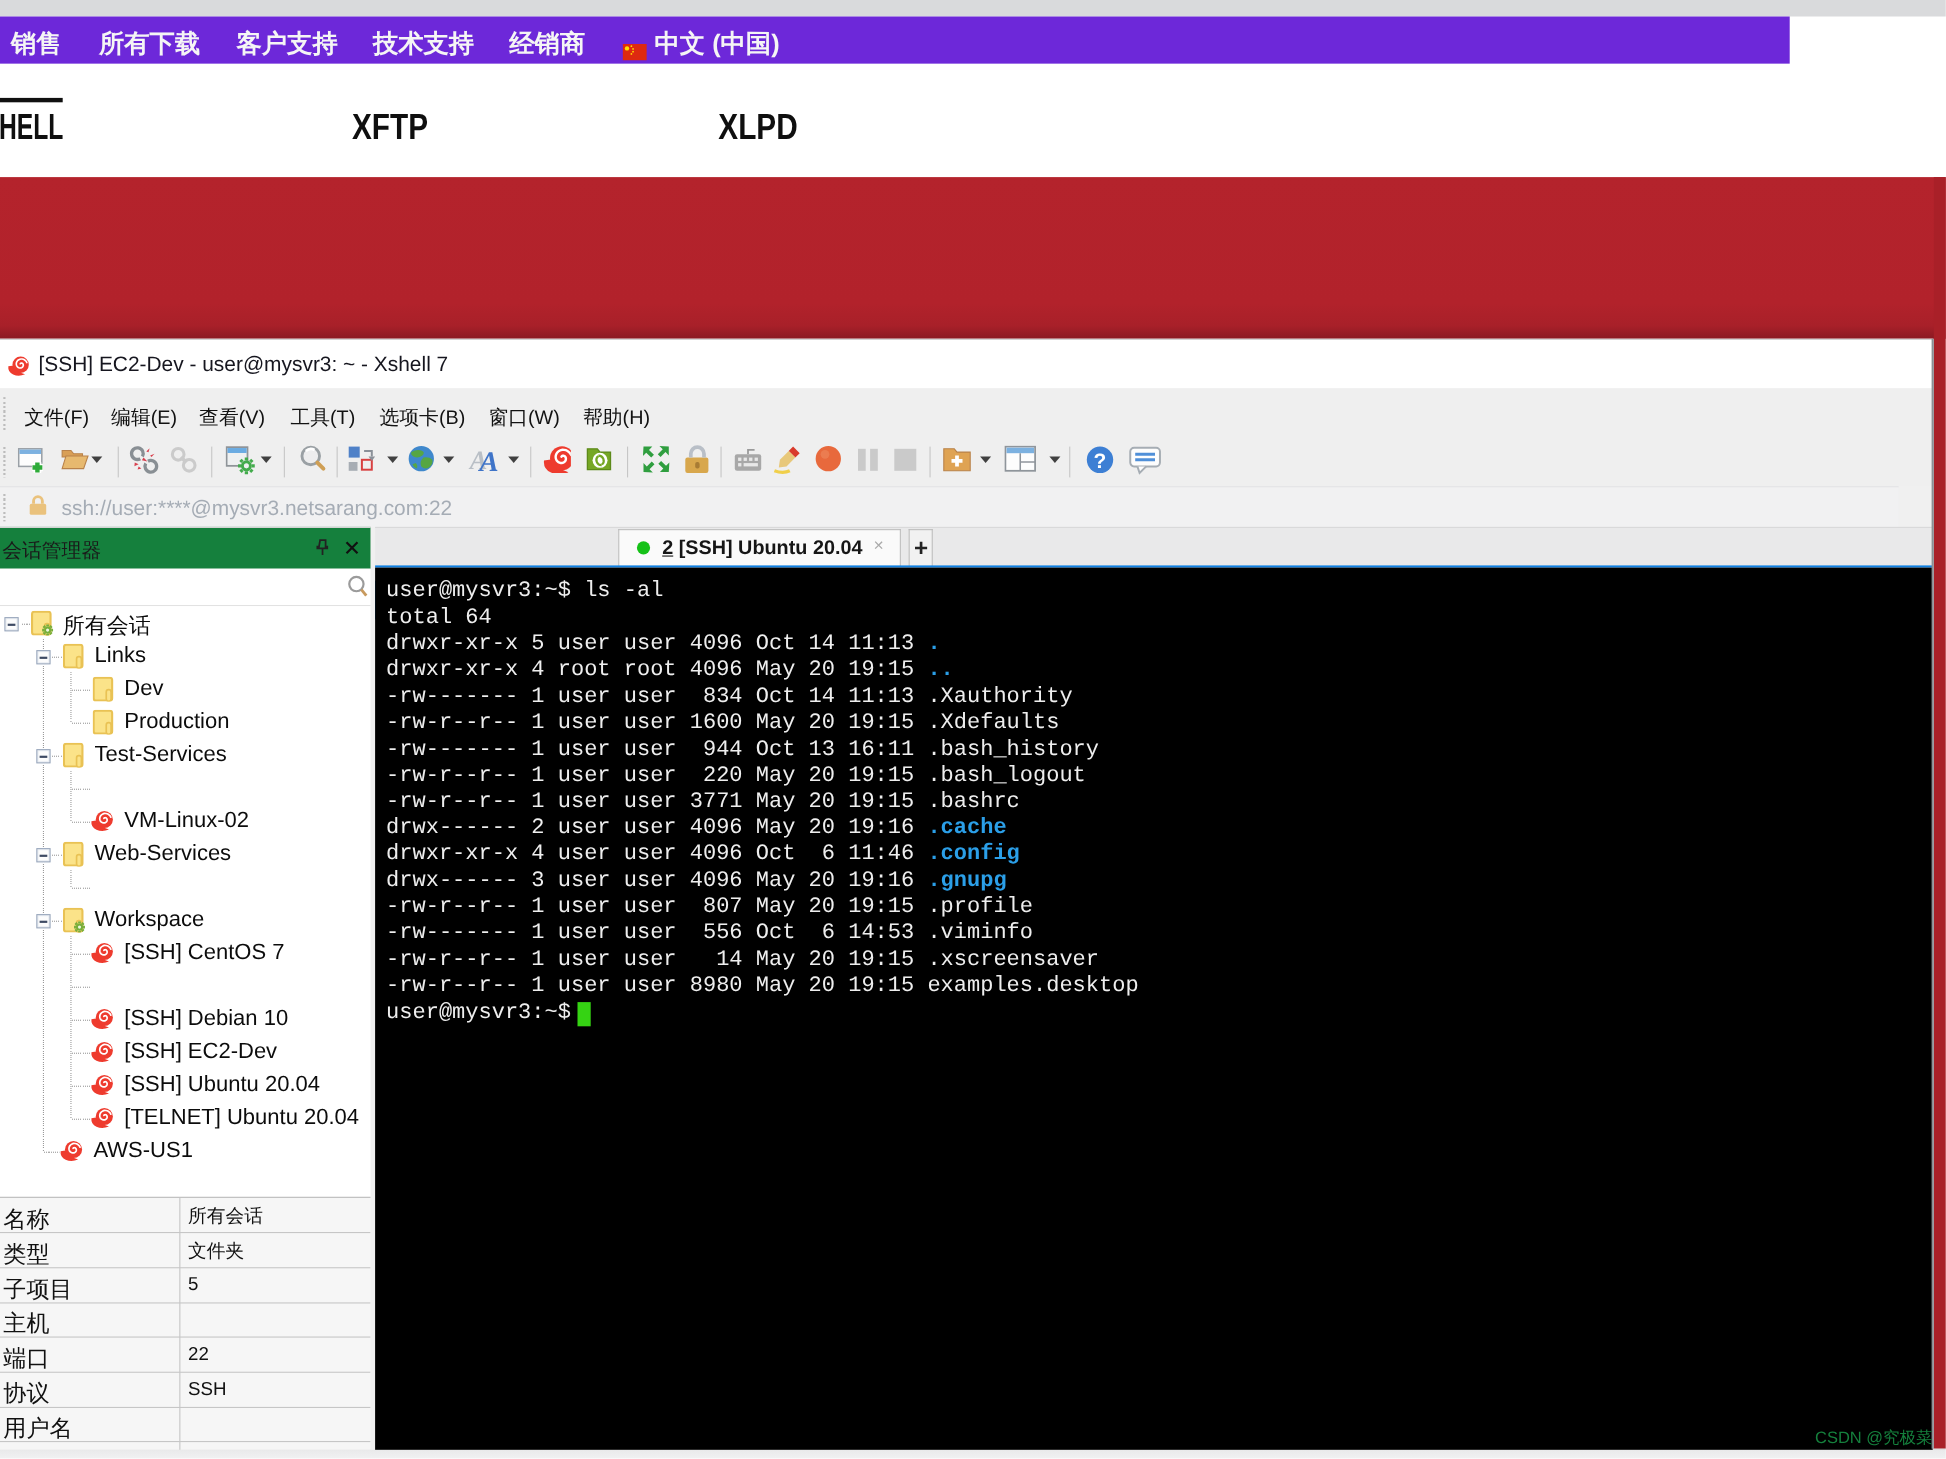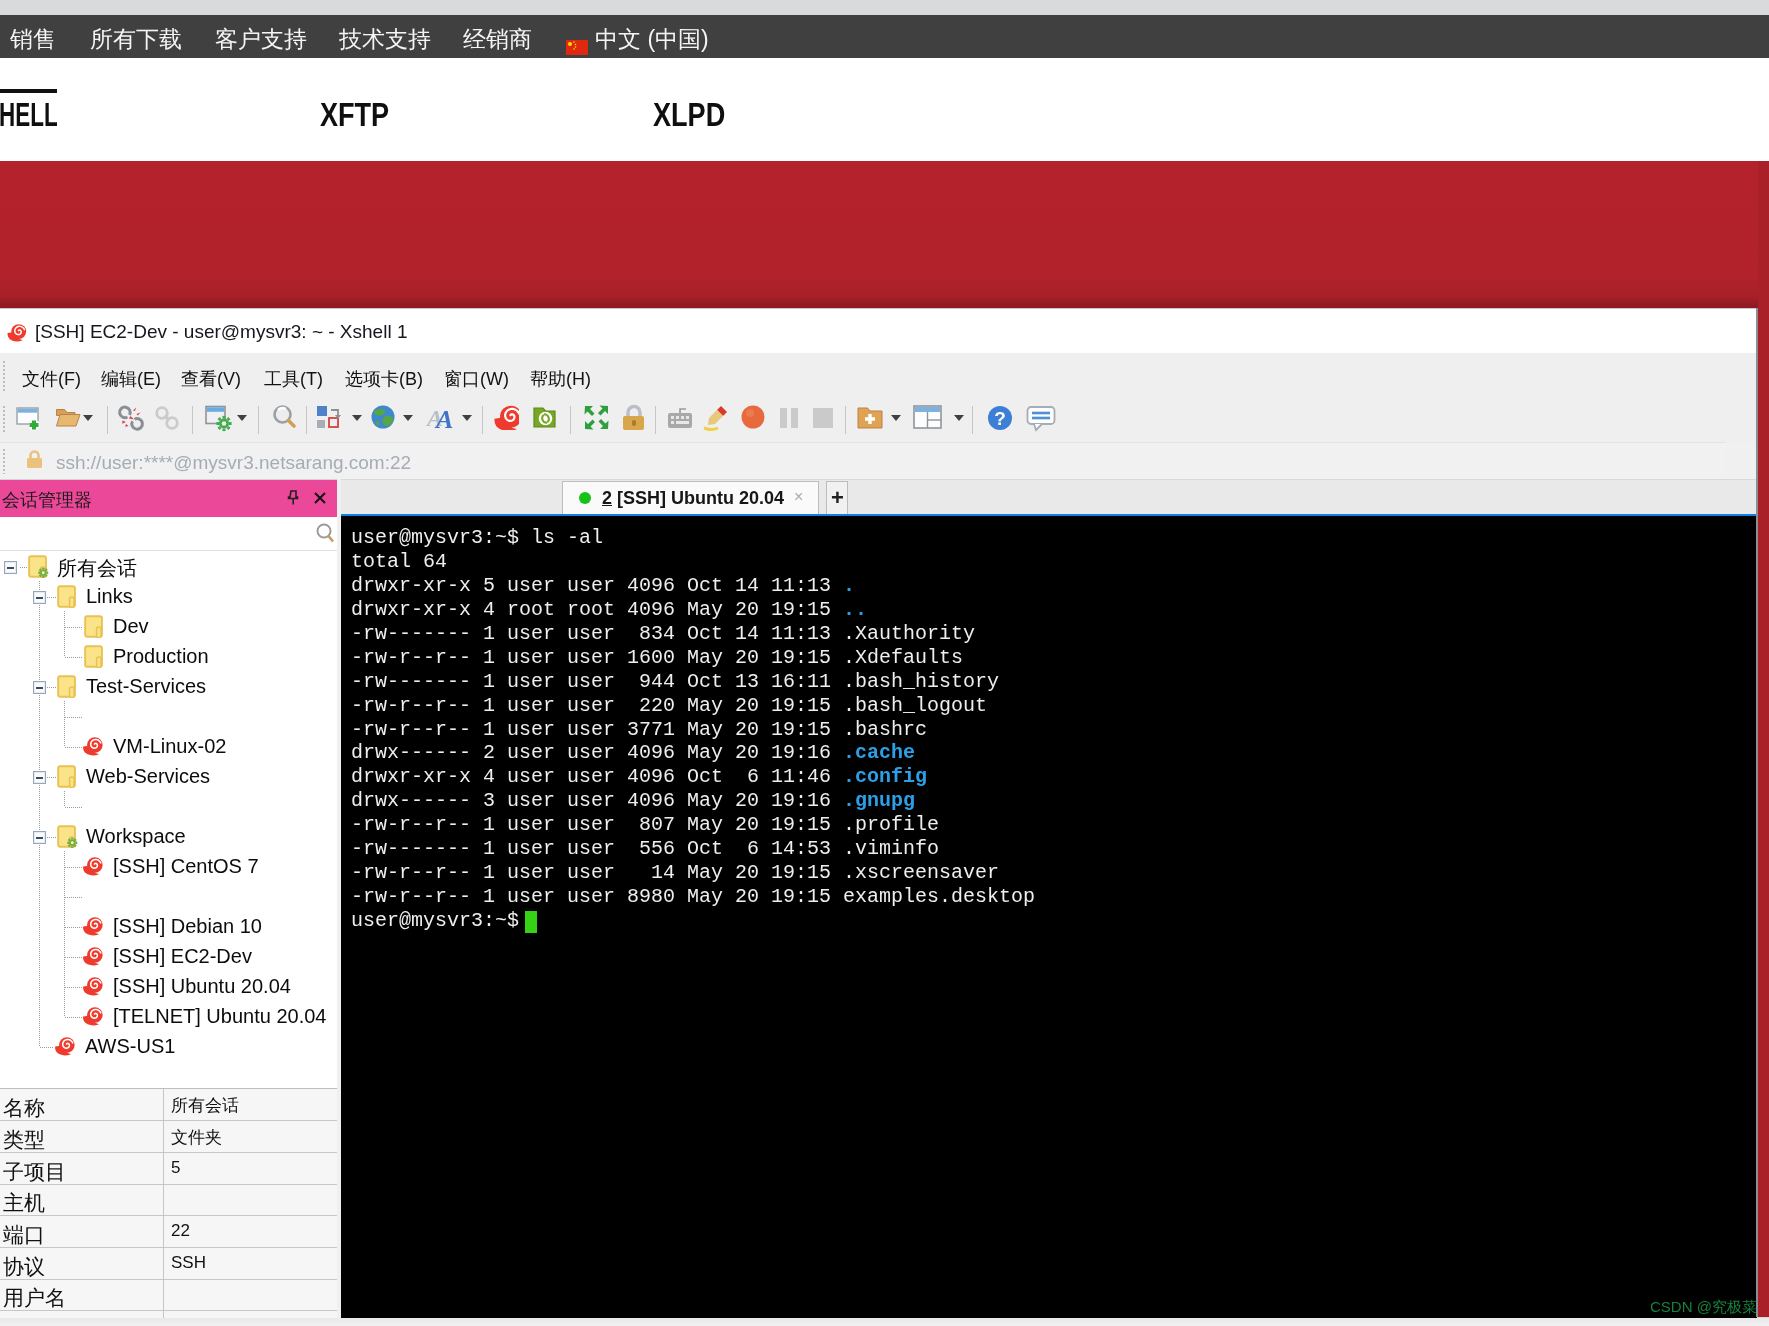--- a/index.html
+++ b/index.html
@@ -1,21 +1,21 @@
 <!DOCTYPE html>
 <html><head>
 <meta charset="utf-8">
 <style>
   html,body{margin:0;padding:0;}
   #page{position:relative;width:1769px;height:1326px;overflow:hidden;background:#fff;
         font-family:"Liberation Sans",sans-serif;}
   .abs{position:absolute;}
   
   #topstrip{left:0;top:0;width:1769px;height:15px;background:#d9dadc;}
-  #navbar{left:0;top:15px;width:1769px;height:43px;background:#404040;}
+  #navbar{left:0;top:15px;width:1627px;height:43px;background:#6d28d9;font-weight:bold;}
   .navitem{position:absolute;top:9px;font-size:23px;color:#f5f5f5;white-space:nowrap;}
   #whiteband{left:0;top:58px;width:1769px;height:103px;background:#ffffff;}
   #tabline{left:0;top:89px;width:57px;height:4px;background:#101010;}
   .prodtab{position:absolute;top:96px;font-size:33px;font-weight:bold;color:#0f0f0f;transform:scaleX(0.82);transform-origin:0 0;}
   #redband{left:0;top:161px;width:1769px;height:147px;
      background:linear-gradient(#b4232c 0%,#b2222b 78%,#a82029 92%,#8e1a23 99%);}
   #redstrip{left:1758px;top:161px;width:11px;height:1156px;background:#a92028;}
   #bottomstrip{left:0;top:1317px;width:1769px;height:9px;background:linear-gradient(#e9e9ea,#f2f2f3);border-top:1px solid #d7d7d8;}
 
   
@@ -33,21 +33,21 @@
   
   .trow{position:absolute;left:0;width:337px;height:30px;}
   .tlab{position:absolute;top:3px;font-size:20px;color:#0c0c0c;white-space:nowrap;}
   .texp{position:absolute;top:9px;width:13px;height:13px;background:#fcfcfc;border:1px solid #97a5bb;box-sizing:border-box;box-shadow:inset 0 0 0 1px #e7ecf2;}
   .texp::after{content:"";position:absolute;left:2px;top:4.5px;width:7px;height:2px;background:#3d4a63;}
   .dotv{position:absolute;width:1px;background-image:repeating-linear-gradient(to bottom,#9a9a9a 0 1px,transparent 1px 2px);}
   .doth{position:absolute;height:1px;background-image:repeating-linear-gradient(to right,#9a9a9a 0 1px,transparent 1px 2px);}
   .tico{position:absolute;top:4px;}
 
   
-  #panelheader{left:0;top:170px;width:337px;height:38px;background:#ec4899;border-top:1px solid #d3d3d3;box-sizing:border-box;padding-left:15px;}
+  #panelheader{left:0;top:170px;width:337px;height:38px;background:#15803d;border-top:1px solid #d3d3d3;box-sizing:border-box;padding-left:15px;}
   #searchrow{left:0;top:208px;width:337px;height:34px;background:#ffffff;border-bottom:1px solid #e2e2e2;box-sizing:border-box;}
   #tree{left:0;top:242px;width:337px;height:537px;background:#ffffff;overflow:hidden;}
   #grid{left:0;top:779px;width:337px;height:230px;background:#f6f6f6;border-top:1px solid #bdbdbd;box-sizing:border-box;overflow:hidden;}
   .gline{position:absolute;left:0;width:337px;height:1px;background:#c6c6c6;}
   .gvline{position:absolute;left:163px;top:0;width:1px;height:230px;background:#c6c6c6;}
   .glabel{position:absolute;left:3px;font-size:21px;color:#111;}
   .gvalue{position:absolute;left:171px;font-size:17px;color:#111;}
   #panelright{left:337px;top:170px;width:4px;height:839px;background:#f0f0f0;}
 
   
@@ -130,21 +130,21 @@
   <span class="prodtab" style="left:653px">XLPD</span>
   <div class="abs" id="redband"></div>
   <div class="abs" id="redstrip"></div>
   <div class="abs" id="bottomstrip"></div>
 
   <div class="abs" id="win">
     <div class="abs" id="titlebar">
       <svg class="abs" style="left:6px;top:14px" width="22" height="21">
           <use href="#i-ball"></use>
         </svg>
-      <span class="abs" id="titletext">[SSH] EC2-Dev - user@mysvr3: ~ - Xshell 1</span>
+      <span class="abs" id="titletext">[SSH] EC2-Dev - user@mysvr3: ~ - Xshell 7</span>
     </div>
     <div class="abs" id="menubar">
       <div class="gripper" style="top:8px;height:30px;"></div>
       <span class="menuitem" style="left:22px">文件(F)</span>
       <span class="menuitem" style="left:101px">编辑(E)</span>
       <span class="menuitem" style="left:181px">查看(V)</span>
       <span class="menuitem" style="left:264px">工具(T)</span>
       <span class="menuitem" style="left:345px">选项卡(B)</span>
       <span class="menuitem" style="left:444px">窗口(W)</span>
       <span class="menuitem" style="left:530px">帮助(H)</span>

